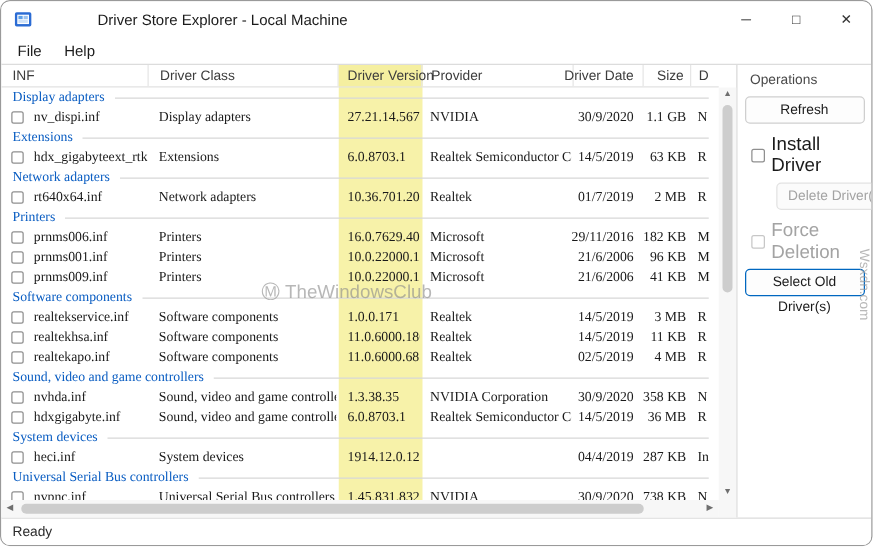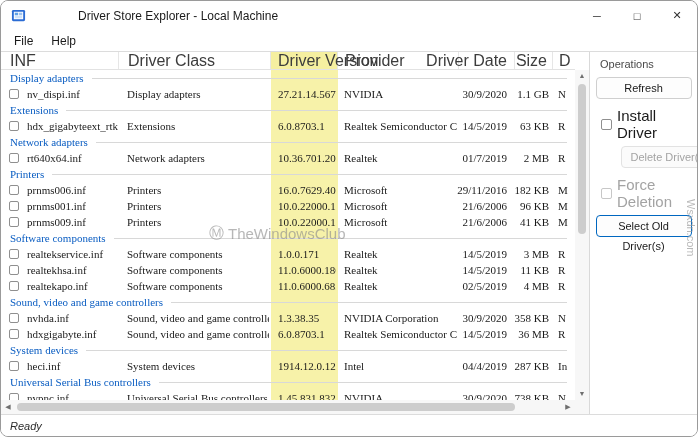--- a/index.html
+++ b/index.html
@@ -20,21 +20,21 @@
   
   .main{position:absolute;top:50px;left:0;right:0;bottom:22px;border-top:1px solid #dcdcdc;background:#fff;}
   .table-area{position:absolute;left:0;top:0;bottom:0;width:588px;}
   .ops-panel{position:absolute;left:588px;top:0;bottom:0;right:0;border-left:1px solid #d9d9d9;background:#fff;}
 
   
   .col-band{position:absolute;left:270px;width:67px;top:0;bottom:14px;background:#f7f2a9;z-index:0;}
 
   
   .header-row{position:absolute;top:0;left:0;right:14px;height:18px;border-bottom:1px solid #e2e2e2;z-index:2;}
-  .header-cell{position:absolute;top:0;bottom:0;display:flex;align-items:center;font-size:16px;color:#3c3c3c;border-right:1px solid #e6e6e6;white-space:nowrap;}
+  .header-cell{position:absolute;top:0;bottom:0;display:flex;align-items:center;font-size:11px;color:#3c3c3c;border-right:1px solid #e6e6e6;white-space:nowrap;}
   .h-inf{left:0;width:118px;padding-left:9px;}
   .h-class{left:118px;width:152px;padding-left:9px;}
   .h-version{left:270px;width:67px;padding-left:7px;background:#f5efa0;}
   .h-provider{left:337px;width:121px;padding-left:7px;}
   .h-date{left:458px;width:56px;justify-content:flex-end;padding-right:7px;}
   .h-size{left:514px;width:38px;justify-content:flex-end;padding-right:5px;}
   .h-extra{left:552px;width:22px;padding-left:6px;border-right:none;}
 
   
   .rows{position:absolute;top:18px;bottom:14px;left:0;right:14px;overflow:hidden;z-index:1;}
@@ -69,21 +69,21 @@
   .ops-title{font-size:11px;color:#4a4a4a;padding:6px 0 2px 10px;}
   .ops-btn{display:block;width:96px;height:22px;margin:5px auto 0 auto;line-height:20px;text-align:center;font-size:11px;color:#1a1a1a;background:#fdfdfd;border:1px solid #cfcfcf;border-radius:4px;}
   .ops-btn.disabled{color:#a3a3a3;background:#fbfbfb;border-color:#e2e2e2;margin-left:31px;}
   .ops-btn.accent{border-color:#0067c0;}
   .ops-check{display:flex;align-items:center;margin:8px 0 2px 11px;font-size:15px;color:#1a1a1a;}
   .ops-check .box{width:11px;height:11px;border:1px solid #8f8f8f;border-radius:2px;background:#fff;margin-right:5px;flex:0 0 auto;}
   .ops-check.disabled{color:#a3a3a3;}
   .ops-check.disabled .box{border-color:#c7c7c7;}
 
   
-  .statusbar{position:absolute;left:0;right:0;bottom:0;height:22px;border-top:1px solid #dcdcdc;background:#fff;display:flex;align-items:center;padding-left:9px;font-size:11px;color:#2b2b2b;font-style:italic;}
+  .statusbar{position:absolute;left:0;right:0;bottom:0;height:22px;border-top:1px solid #dcdcdc;background:#fff;display:flex;align-items:center;padding-left:9px;font-size:11px;color:#2b2b2b;}
 
   
   .wm-center{position:absolute;left:208px;top:223px;display:flex;align-items:center;gap:4px;font-size:15px;color:#8c8c8c;opacity:.62;z-index:4;pointer-events:none;}
   .wm-center .logo{font-size:15px;}
   .wm-side{position:absolute;right:0px;top:198px;writing-mode:vertical-rl;font-size:11px;color:#9a9a9a;opacity:.7;z-index:4;pointer-events:none;}
 </style>
 </head>
 <body>
 
 <div class="window">
@@ -261,21 +261,20 @@
           </div>
           <div class="row group-row">
             <span class="group-label">System devices</span>
             <span class="group-line"></span>
           </div>
           <div class="row data-row">
             <span class="c-check"></span>
             <span class="cell c-inf">heci.inf</span>
             <span class="cell c-class">System devices</span>
             <span class="cell c-version">1914.12.0.1256</span>
-            <span class="cell c-provider">Intel</span>
             <span class="cell c-date">04/4/2019</span>
             <span class="cell c-size">287 KB</span>
             <span class="cell c-extra">In</span>
           </div>
           <div class="row group-row">
             <span class="group-label">Universal Serial Bus controllers</span>
             <span class="group-line"></span>
           </div>
           <div class="row data-row">
             <span class="c-check"></span>

